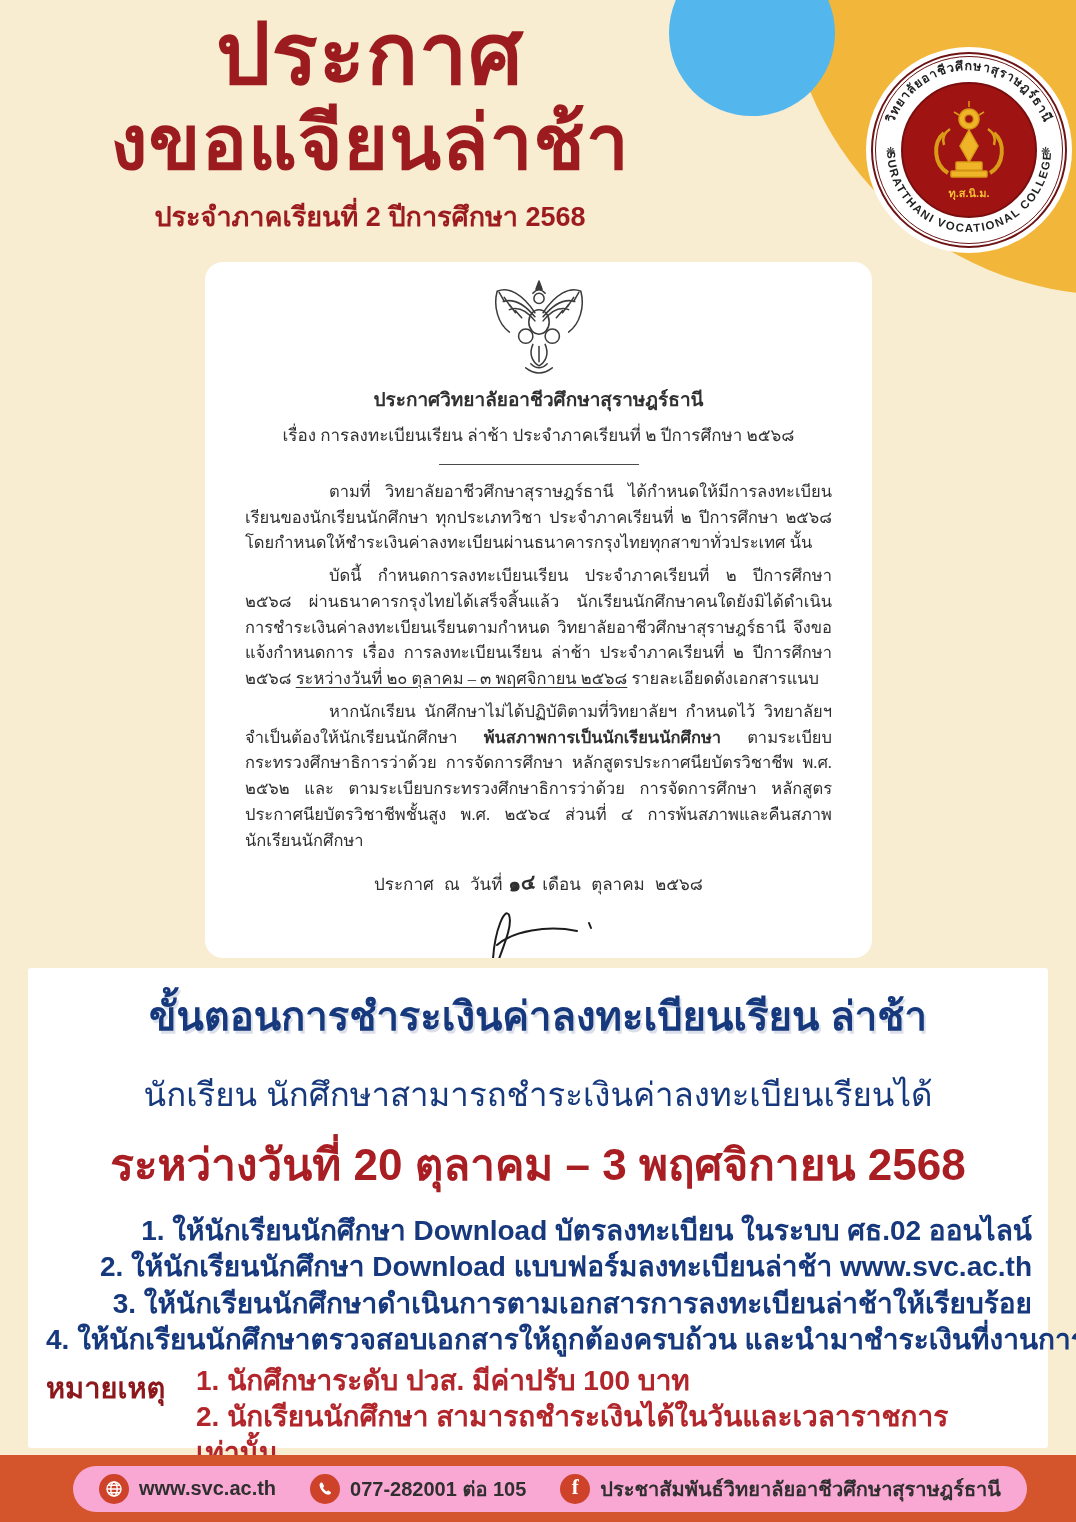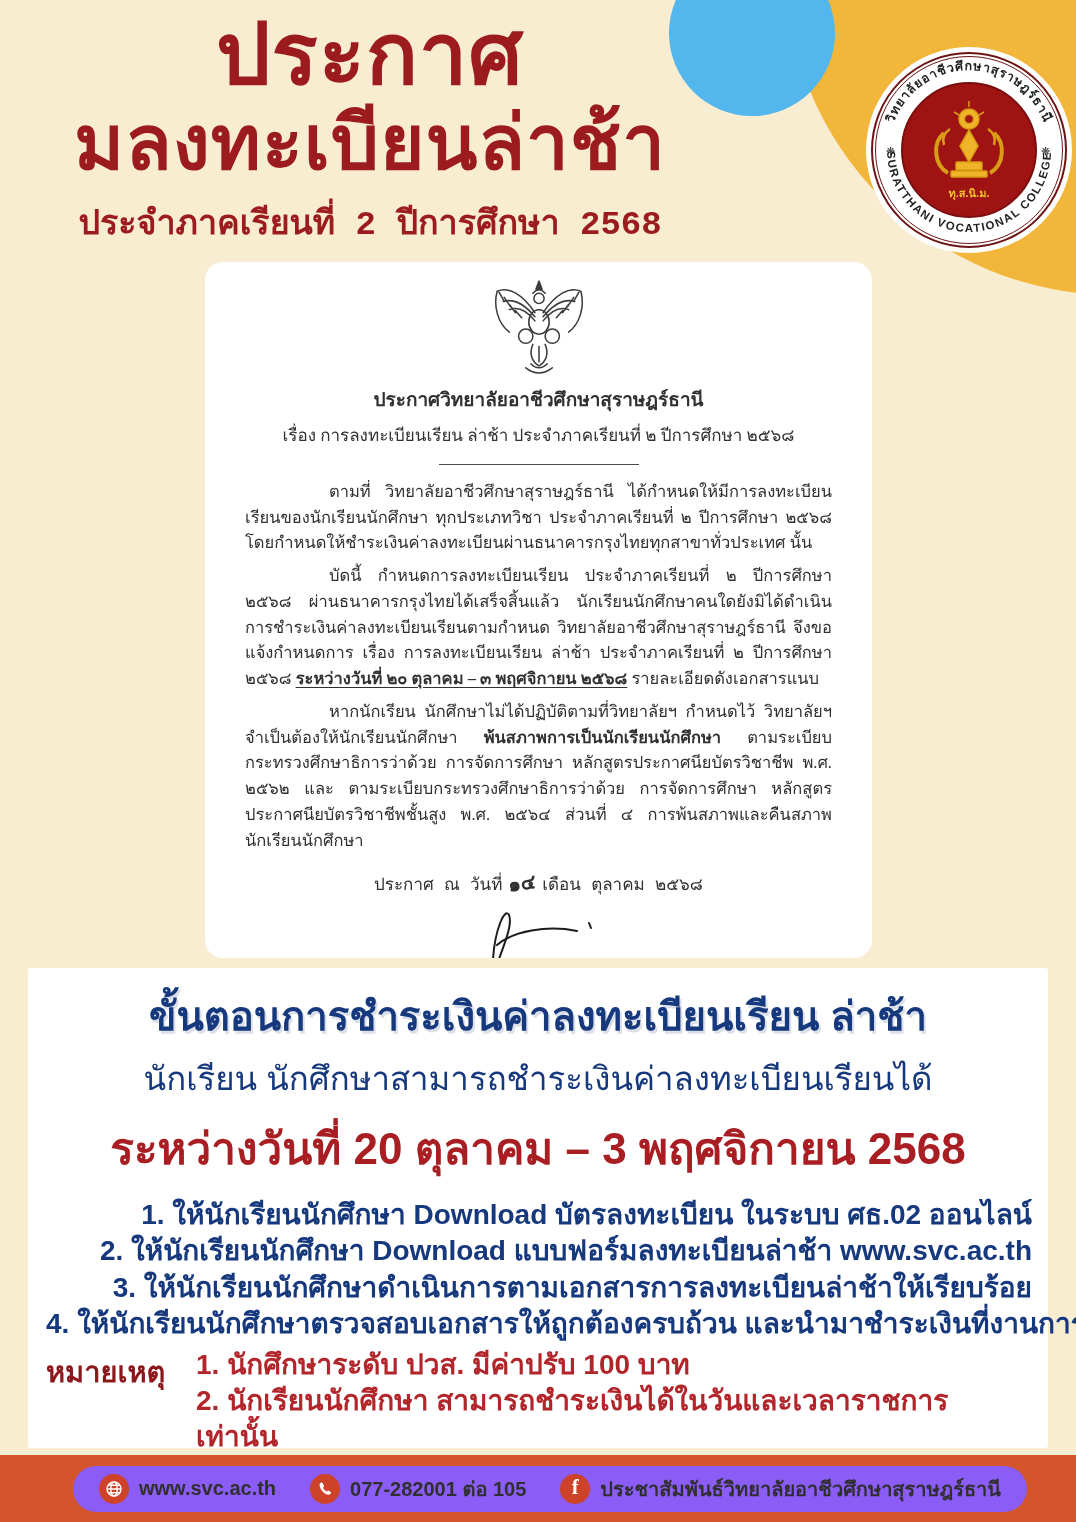--- a/index.html
+++ b/index.html
@@ -9,59 +9,59 @@
     font-family:"Liberation Sans",sans-serif;
   }
   
   .blob-yellow{position:absolute;left:785px;top:-365px;width:660px;height:660px;border-radius:50%;background:#f2b73a;}
   .blob-blue{position:absolute;left:669px;top:-50px;width:166px;height:166px;border-radius:50%;background:#53b7ee;}
   .logo{position:absolute;left:864px;top:45px;width:210px;height:210px;}
   
   .title-block{position:absolute;left:0;top:8px;width:740px;text-align:center;color:#9c1b1f;}
   .title-line1{font-size:86px;font-weight:800;line-height:1.08;letter-spacing:1px;}
   .title-line2{font-size:76px;font-weight:800;line-height:1.05;margin-top:2px;letter-spacing:1px;}
-  .title-sub{font-size:34px;font-weight:700;margin-top:12px;font-family:Liberation Mono, monospace;}
+  .title-sub{font-size:27px;font-weight:700;margin-top:12px;}
   
   .doc{
     position:absolute;left:205px;top:262px;width:667px;height:696px;
     background:#ffffff;border-radius:18px;box-sizing:border-box;
     padding:16px 40px 10px 40px;color:#303030;
     font-family:"Liberation Serif",serif;overflow:hidden;
   }
   .garuda{display:block;margin:0 auto;}
   .doc-org{text-align:center;font-weight:bold;font-size:19px;margin-top:8px;}
   .doc-subject{text-align:center;font-size:17px;margin-top:7px;}
   .doc-divider{width:200px;height:0;border-top:1.6px solid #4a4a4a;margin:16px auto 14px auto;}
   .doc-para{font-size:16.5px;line-height:1.56;text-align:justify;text-indent:84px;margin:0 0 7px 0;}
-  .u-bold{font-weight:bold;text-decoration:underline;text-underline-offset:3px;}
+  .u-bold{font-weight:normal;text-decoration:underline;text-underline-offset:3px;}
   .b{font-weight:bold;}
   .sig-block{text-align:center;margin-top:14px;}
   .sig-date{font-size:17px;word-spacing:6px;}
   .sig-day{display:inline-block;font-weight:bold;font-size:20px;transform:rotate(-7deg);margin:0 6px;}
   .sig-scribble{display:block;margin:2px auto 0 auto;}
   
   .panel{
     position:absolute;left:28px;top:968px;width:1020px;height:480px;
     background:#ffffff;border-radius:3px;box-sizing:border-box;padding:16px 16px 0 16px;
   }
   .panel-title{text-align:center;font-size:40px;font-weight:800;color:#16387d;
     text-shadow:2px 3px 0 rgba(22,56,125,0.16);}
-  .panel-sub{text-align:center;font-size:33px;font-weight:500;color:#16387d;margin-top:4px;}
+  .panel-sub{text-align:center;font-size:33px;font-weight:500;color:#16387d;margin-top:20px;}
   .panel-date{text-align:center;font-size:44px;font-weight:700;color:#a81e23;margin-top:8px;}
   .steps{margin:14px 0 0 2px;color:#16387d;font-size:28px;font-weight:600;line-height:1.3;text-align:right;}
   .step{white-space:nowrap;}
   .note-row{display:flex;margin:4px 0 0 2px;}
   .note-label{flex:0 0 150px;font-size:29px;font-weight:800;color:#8d181c;padding-top:2px;}
   .note-items{font-size:28px;font-weight:600;color:#b2252a;line-height:1.3;}
   .note-cont{padding-left:30px;}
   .note-u{text-decoration:underline;text-underline-offset:5px;text-decoration-thickness:2px;}
   
   .footer{position:absolute;left:0;top:1455px;width:1076px;height:67px;background:#d4552b;
     display:flex;align-items:center;justify-content:center;}
-  .pill{background:#8b5cf6;border-radius:26px;height:46px;display:inline-flex;align-items:center;
+  .pill{background:#f9a8d4;border-radius:26px;height:46px;display:inline-flex;align-items:center;
     padding:0 26px;gap:34px;margin-left:24px;}
   .contact{display:flex;align-items:center;gap:10px;font-size:20px;font-weight:700;color:#2f2f2f;}
   .cicon{width:30px;height:30px;border-radius:50%;background:#cd4228;color:#ffffff;
     display:flex;align-items:center;justify-content:center;flex:0 0 auto;}
   .fb-glyph{font-family:"Liberation Serif",serif;font-weight:bold;font-size:21px;line-height:1;margin-top:-2px;}
 </style>
 </head>
 <body>
 
 <div class="poster">
@@ -99,21 +99,21 @@
         <path d="M130 88 C142 98 140 120 126 128" fill="none" stroke-width="4"></path>
         <path d="M86 84 C80 88 78 94 80 100" fill="none" stroke-width="2.5"></path>
         <path d="M124 84 C130 88 132 94 130 100" fill="none" stroke-width="2.5"></path>
       </g>
       <text x="105" y="152" font-size="11" font-weight="bold" fill="#f3c033" text-anchor="middle">ทุ.ส.นิ.ม.</text>
     </svg>
   </div>
 
   <div class="title-block">
     <div class="title-line1">ประกาศ</div>
-    <div class="title-line2">มลงทะเบียนล่าช้า</div>
+    <div class="title-line2">งขอแจียนล่าช้า</div>
     <div class="title-sub">ประจำภาคเรียนที่ 2 ปีการศึกษา 2568</div>
   </div>
 
   <div class="doc">
     <svg class="garuda" width="104" height="98" viewBox="0 0 100 96">
       <g stroke="#3c3c3c" fill="none" stroke-width="1.5" stroke-linecap="round" stroke-linejoin="round">
         <path d="M50 3 L53 11 L47 11 Z" fill="#3c3c3c"></path>
         <path d="M44 15 q6 -7 12 0"></path>
         <circle cx="50" cy="20" r="5"></circle>
         <g>

